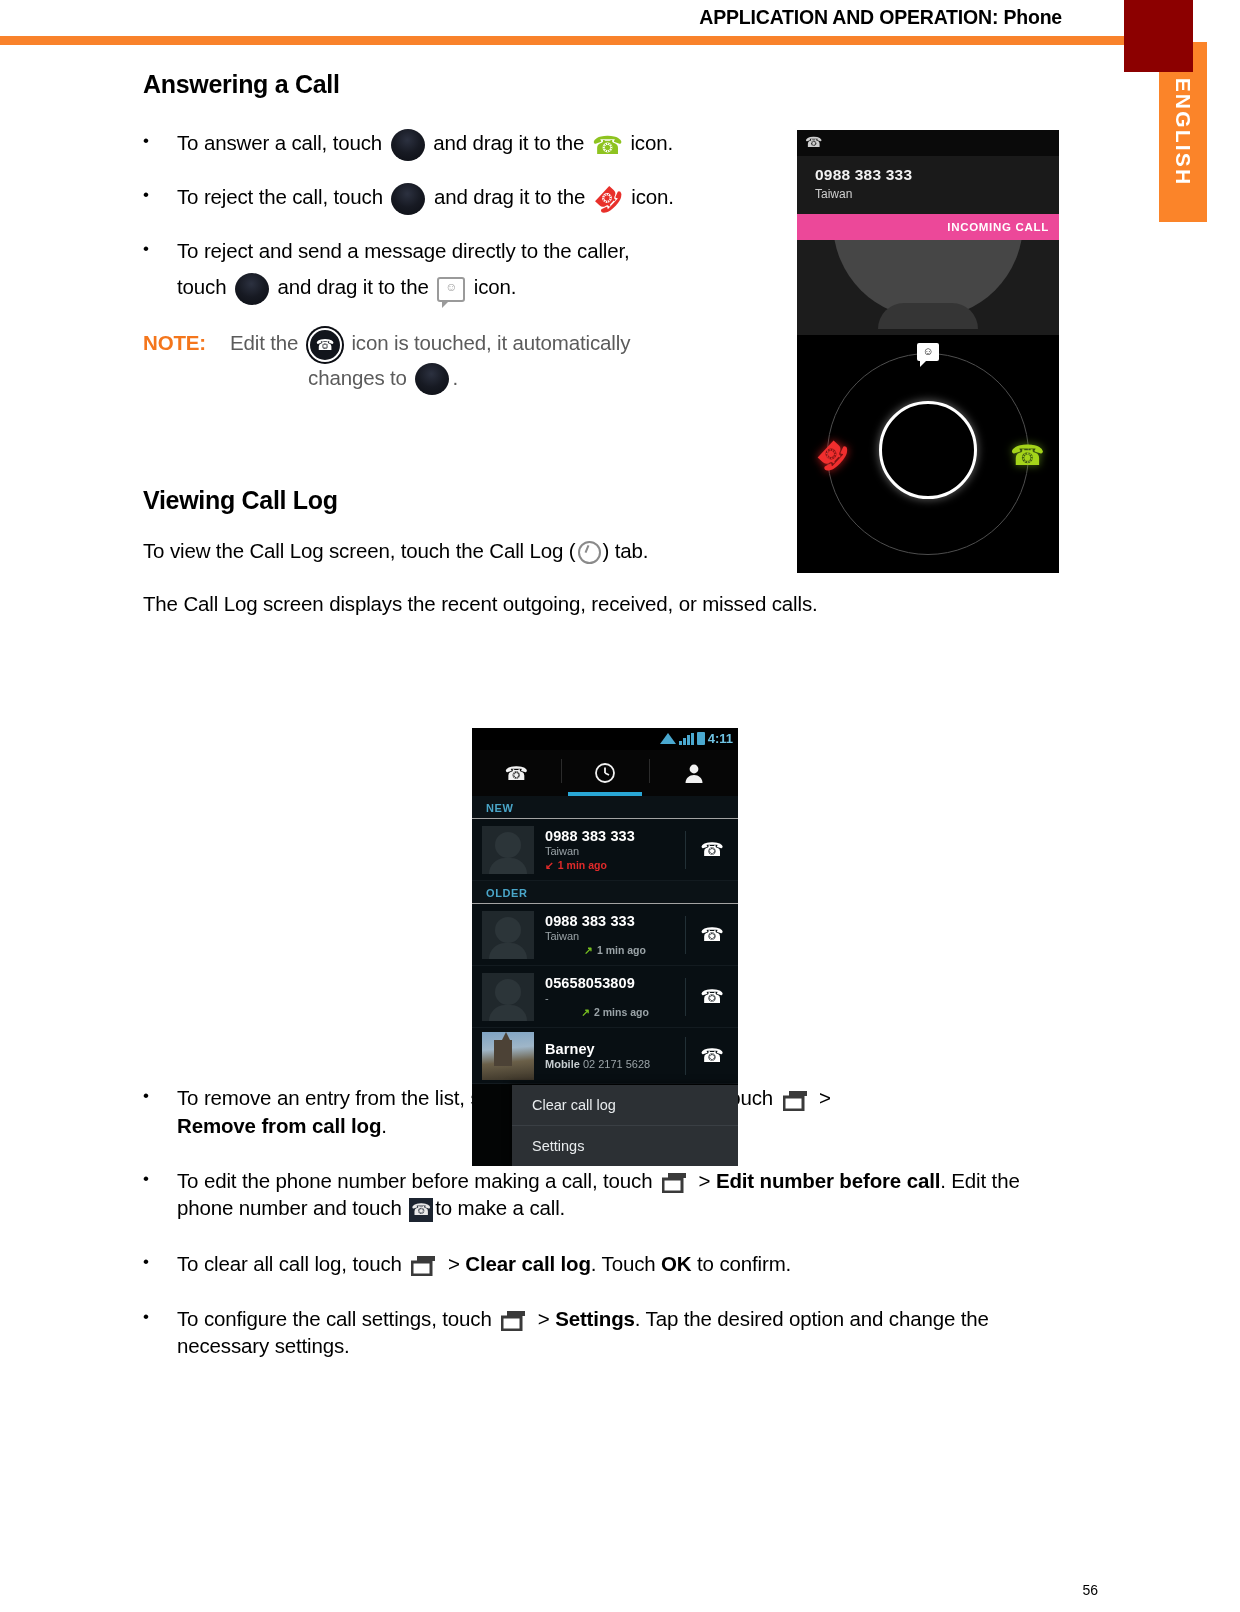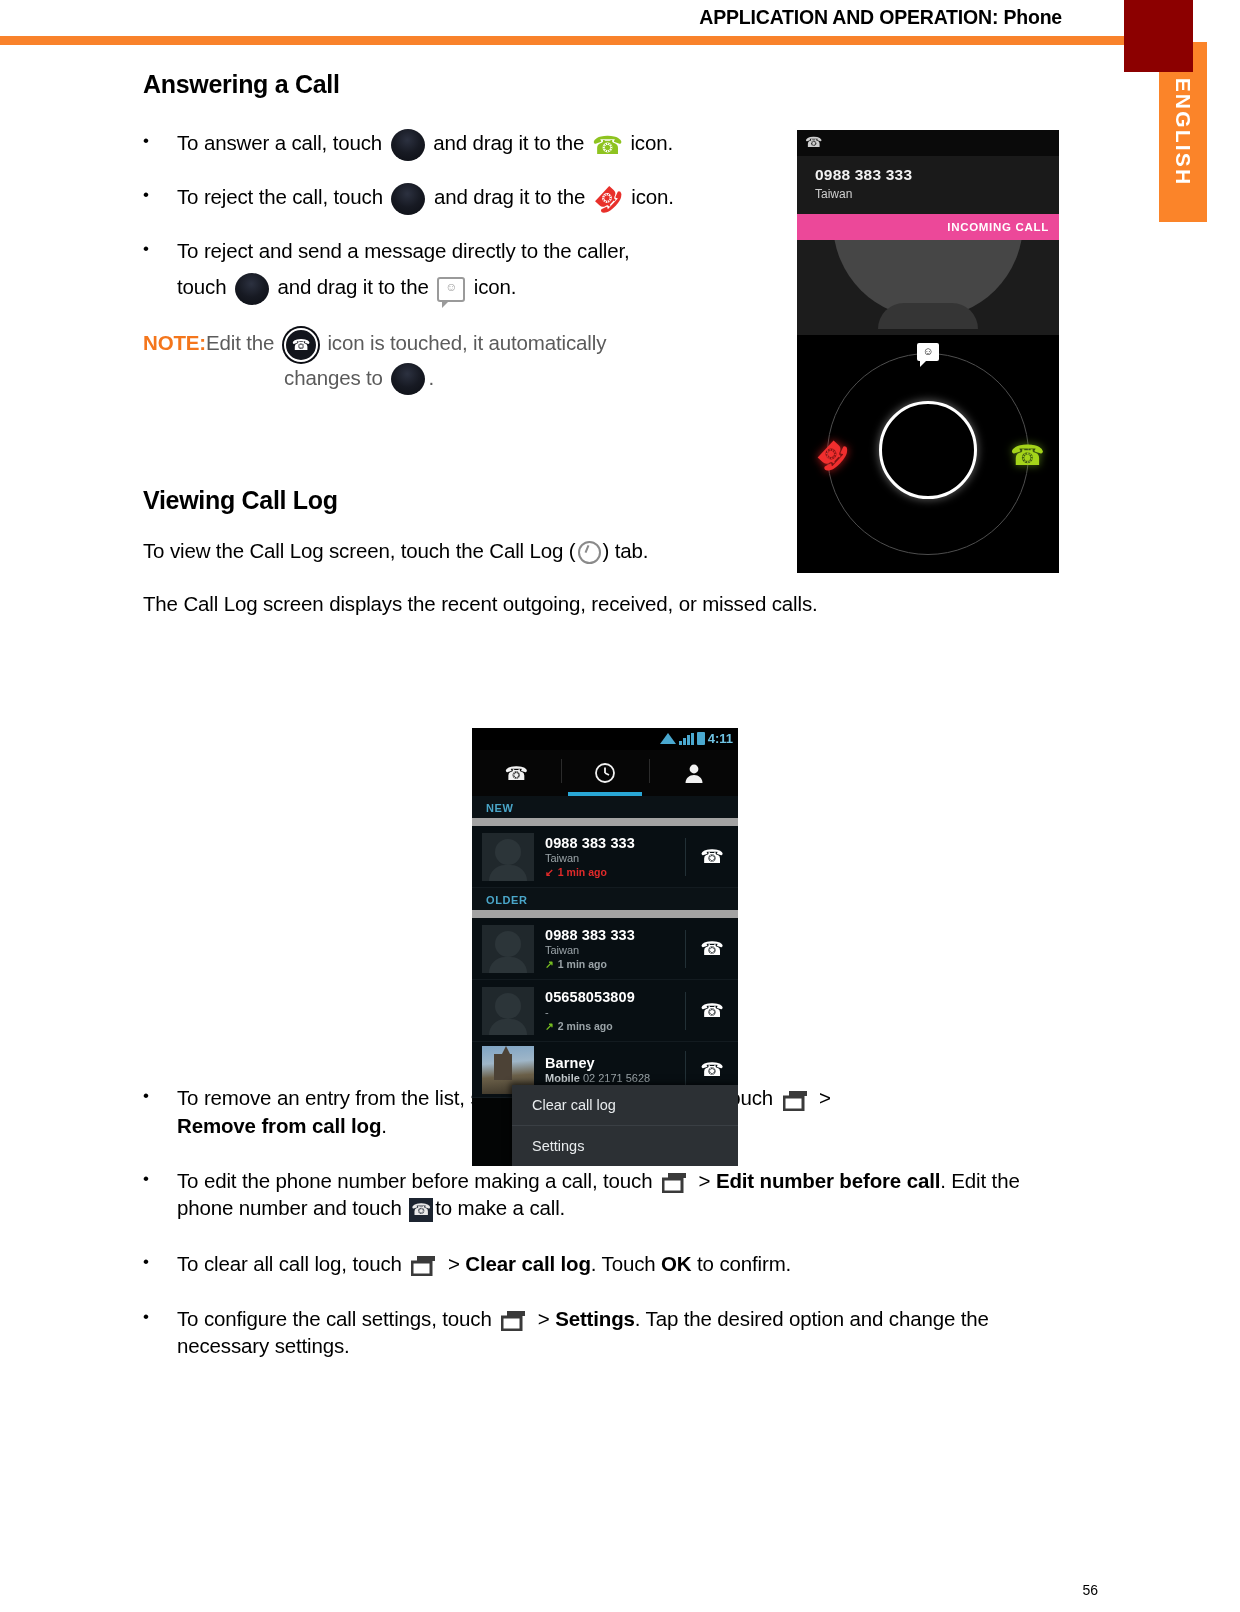--- a/index.html
+++ b/index.html
@@ -117,21 +117,21 @@
   .note-block {
     display: flex;
     margin-top: 4px;
     font-size: 20.5px;
     line-height: 1.55;
     letter-spacing: -0.15px;
   }
   .note-label {
     color: #f4761c;
     font-weight: bold;
-    margin-right: 0;
+    margin-right: 24px;
     flex: 0 0 auto;
   }
   .note-text { color: #5b5b5b; }
   .note-text .indented { display: block; padding-left: 78px; }
 
   
   .ic {
     display: inline-block;
     vertical-align: middle;
     position: relative;
@@ -385,21 +385,21 @@
     width: 84%; height: 4px;
     background: #29a7d6;
   }
   .cl-group {
     background: #0b1216;
     color: #4aa6c9;
     font-size: 11px;
     font-weight: bold;
     letter-spacing: 0.6px;
     padding: 6px 0 4px 14px;
-    border-bottom: 8px solid #a3a3a3;
+    border-bottom: 1px solid #a3a3a3;
   }
   .cl-row {
     position: relative;
     display: flex;
     align-items: center;
     background: #080f13;
     border-bottom: 1px solid #131b20;
     height: 62px;
     padding-left: 10px;
     box-sizing: border-box;
@@ -443,21 +443,21 @@
     border-left: 5px solid transparent;
     border-right: 5px solid transparent;
     border-bottom: 10px solid #4c4236;
   }
   .cl-meta { flex: 1 1 auto; padding-left: 11px; }
   .cl-name { color: #ffffff; font-size: 14.5px; font-weight: bold; letter-spacing: 0.1px; }
   .cl-sub  { color: #9aa3a7; font-size: 11px; margin-top: 1px; }
   .cl-sub b { color: #c6cdd0; font-weight: bold; text-align: right; }
   .cl-time { font-size: 10.5px; font-weight: bold; margin-top: 2px; }
   .cl-time.missed { color: #e02a2a; }
-  .cl-time.outgoing { color: #9aa3a7; }
+  .cl-time.outgoing { color: #9aa3a7; text-align: center; }
   .cl-arrow { margin-right: 4px; font-weight: bold; }
   .cl-arrow.in  { color: #e02a2a; }
   .cl-arrow.out { color: #76bd20; }
   .cl-callbtn {
     flex: 0 0 52px;
     text-align: center;
     color: #ffffff;
     font-size: 19px;
     border-left: 1px solid #223036;
     height: 38px;

